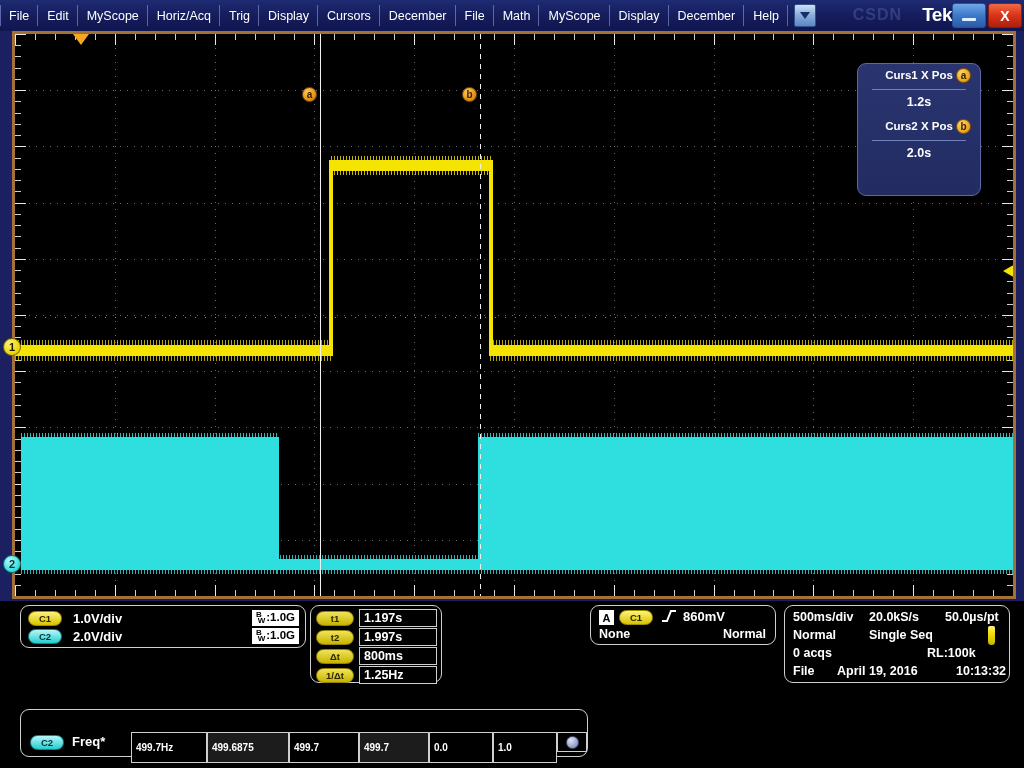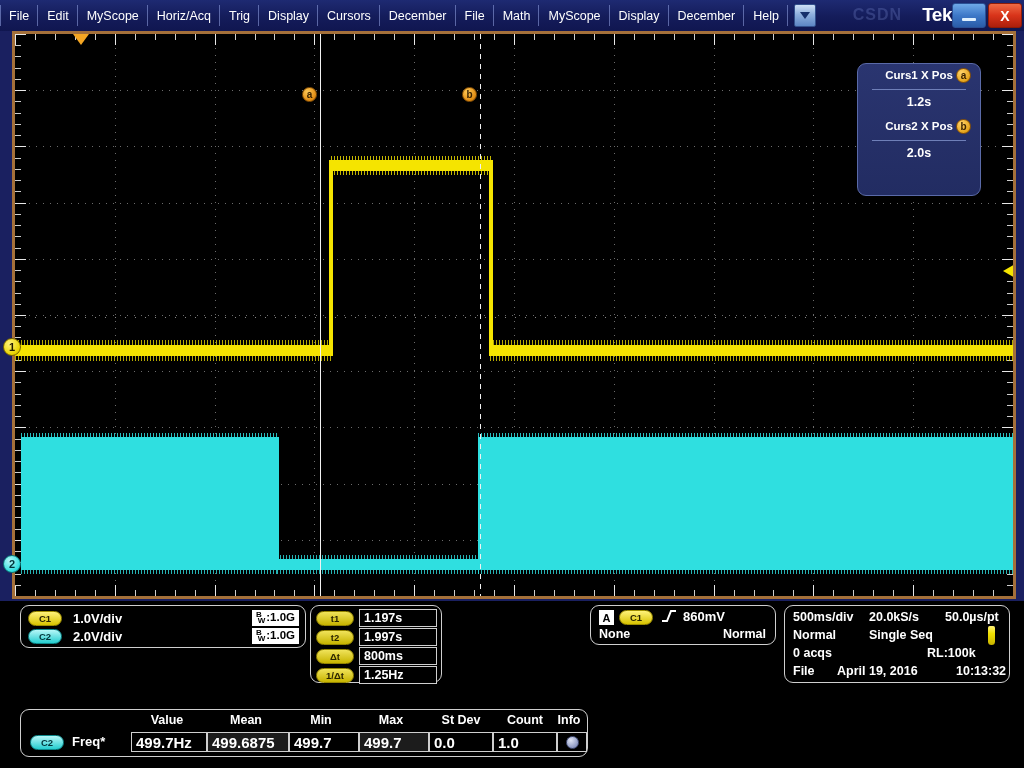--- a/index.html
+++ b/index.html
@@ -327,23 +327,23 @@
   #meas-c2pill {
     position: absolute; left: 9px; top: 3px; width: 34px; height: 15px;
     border-radius: 8px; background: linear-gradient(180deg, #b6f7f8, #25cdcf);
     border: 1px solid #0e8a8c; color: #00343a; font-size: 9.5px; font-weight: bold;
     display: flex; align-items: center; justify-content: center;
   }
   #meas-label {
     position: absolute; left: 51px; top: 2px; color: #fff; font-size: 13px; font-weight: bold;
   }
   .mcell {
-    position: absolute; top: 0px; height: 20px;
+    position: absolute; top: 0px; height: 31px;
     border: 1px solid #cfcfcf; background: #000; color: #ffffff;
-    font-size: 15px; font-weight: bold; display: flex; align-items: center; padding-left: 4px;
+    font-size: 10px; font-weight: bold; display: flex; align-items: center; padding-left: 4px;
   }
   .mcell.shaded { background: #1c1c1c; }
   #mcell-info {
     position: absolute; top: 0px; height: 20px; border: 1px solid #cfcfcf;
     background: #000; display: flex; align-items: center; justify-content: center;
   }
   #info-dot {
     width: 13px; height: 13px; border-radius: 50%;
     background: radial-gradient(circle at 35% 30%, #dfe4f5, #8f9ac4 70%, #5d6792);
     border: 1px solid #49537c;
@@ -753,29 +753,20 @@
       <div class="aq" id="aq-mode">Single Seq</div>
       <div class="aq" id="aq-acqs">0 acqs</div>
       <div class="aq" id="aq-rl">RL:100k</div>
       <div class="aq" id="aq-auto">File</div>
       <div class="aq" id="aq-date">April 19, 2016</div>
       <div class="aq" id="aq-time">10:13:32</div>
       <div id="aq-indicator"></div>
     </div>
 
     <div class="panel" id="panel-meas">
-      <div id="meas-head">
-        <span style="left:113px; width:66px;">Value</span>
-        <span style="left:190px; width:70px;">Mean</span>
-        <span style="left:270px; width:60px;">Min</span>
-        <span style="left:340px; width:60px;">Max</span>
-        <span style="left:410px; width:60px;">St Dev</span>
-        <span style="left:474px; width:60px;">Count</span>
-        <span style="left:528px; width:40px;">Info</span>
-      </div>
       <div id="meas-row">
         <span id="meas-c2pill">C2</span>
         <span id="meas-label">Freq*</span>
         <div class="mcell" style="left:110px; width:76px;">499.7Hz</div>
         <div class="mcell shaded" style="left:186px; width:82px;">499.6875</div>
         <div class="mcell" style="left:268px; width:70px;">499.7</div>
         <div class="mcell shaded" style="left:338px; width:70px;">499.7</div>
         <div class="mcell" style="left:408px; width:64px;">0.0</div>
         <div class="mcell" style="left:472px; width:64px;">1.0</div>
         <div id="mcell-info" style="left:536px; width:30px;">

